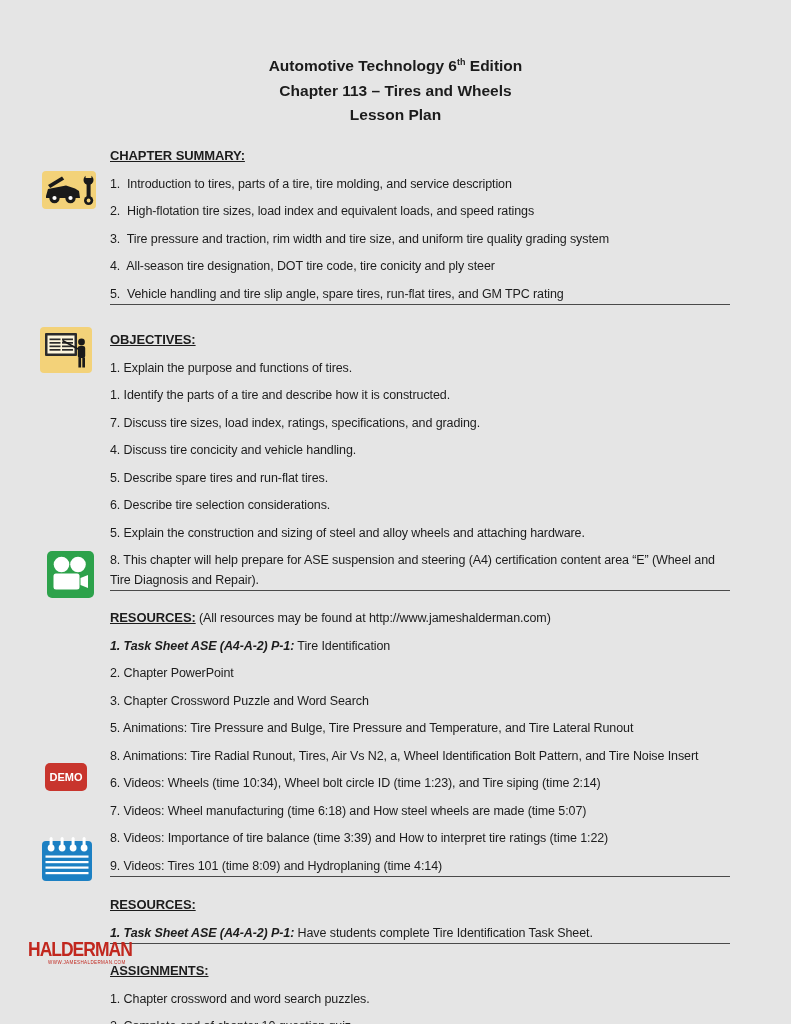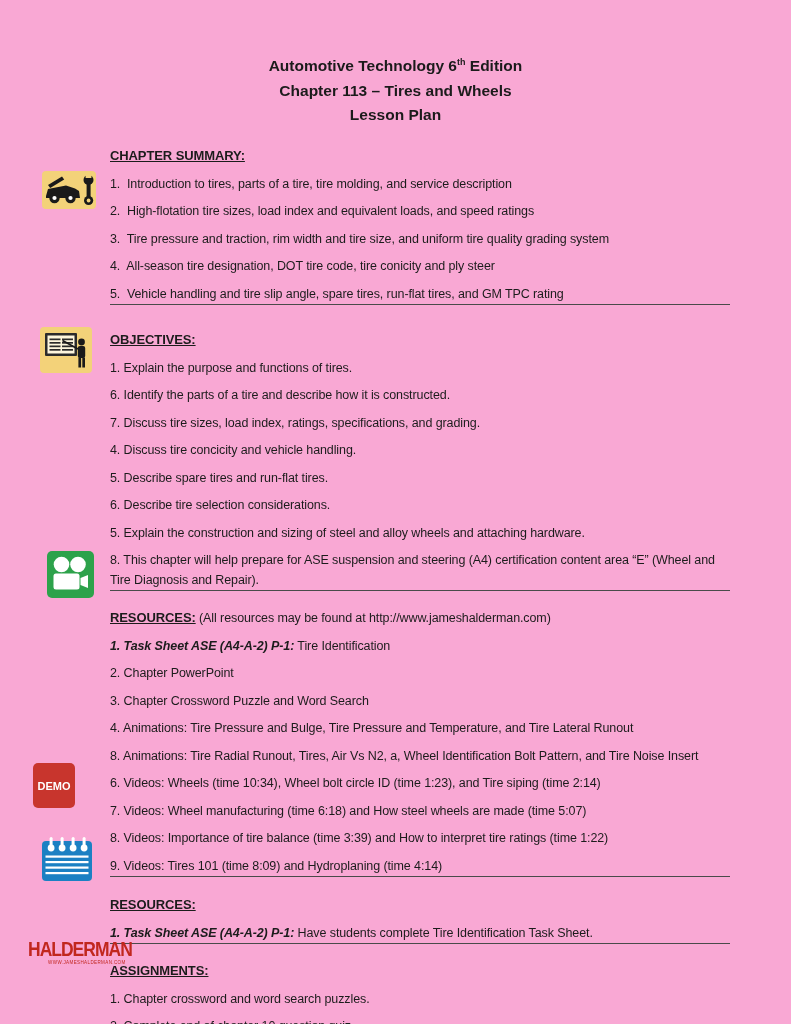--- a/index.html
+++ b/index.html
@@ -1,17 +1,17 @@
 <!DOCTYPE html>
 <html style="--icon_yellow: #f3d279; --icon_green: #2da24b; --icon_red: #c8352d; --icon_blue: #1c80c3; --logo_red: #c1271e; --text: #1c1c1c; --divider_gray: #4a4a4a;"><head>
 <meta charset="utf-8">
 <style>
   html,body { margin:0; padding:0; background:#ffffff; }
   .page {
-    position:relative; width:791px; height:1024px; background:#f9a8d4;
+    position:relative; width:791px; height:1024px; background:#e5e5e5;
     font-family:"Liberation Sans", sans-serif; color:#1c1c1c; overflow:hidden;
   }
   .title-block {
     position:absolute; top:50px; left:0; width:100%;
     text-align:center; font-weight:bold; font-size:15.5px; line-height:24.5px; color:#1b1b1b;
   }
   .title-block sup { font-size:9px; }
   .content {
     position:absolute; left:110px; top:146px; width:622px;
     font-size:12.5px; line-height:19.5px; letter-spacing:-0.1px;
@@ -21,21 +21,21 @@
   .item { white-space:pre-wrap;margin-top:8px; }
   .item b { font-weight:bold;font-style:italic; }
   hr.divider { border:none; border-top:1px solid #4a4a4a; margin:0; width:620px; }
   .m25 { margin-top:25px; } .m17 { margin-top:17px; } .m18 { margin-top:18px; }
   .dm14 { margin-top:14px; } .dm8 { margin-top:8px; } .dm10 { margin-top:10px; } .dm9 { margin-top:9px; }
   .icon { position:absolute; }
   .icon-car { left:42px; top:170px; }
   .icon-board { left:40px; top:327px; }
   .icon-video { left:47px; top:551px; }
   .icon-demo {
-    left:33px; top:763px; width:42px; height:45px; border-radius:5px;
+    left:45px; top:763px; width:42px; height:28px; border-radius:5px;
     background:var(--icon_red,#c8352d); color:#ffffff; font-weight:bold; font-size:11px;
     display:flex; align-items:center; justify-content:center; letter-spacing:0;
   }
   .icon-notepad { left:42px; top:836px; }
   .logo {
     position:absolute; left:28px; top:940px; text-align:center;
     color:var(--logo_red,#c1271e); line-height:1;
   }
   .logo .word { font-weight:bold; font-size:17.5px; letter-spacing:-1px; transform:scaleY(1.12); transform-origin:left top; }
   .logo .tagline { font-size:4.5px; letter-spacing:0.4px; margin-top:3px; text-align:center; padding-left:14px; }
@@ -121,36 +121,36 @@
       <div class="item"><span>2.  High-flotation tire sizes, load index and equivalent loads, and speed ratings</span></div>
       <div class="item"><span>3.  Tire pressure and traction, rim width and tire size, and uniform tire quality grading system</span></div>
       <div class="item"><span>4.  All-season tire designation, DOT tire code, tire conicity and ply steer</span></div>
       <div class="item"><span>5.  Vehicle handling and tire slip angle, spare tires, run-flat tires, and GM TPC rating</span></div>
     </div>
     <hr class="divider dm14">
 
     <div class="sec m25">
       <div><span class="heading">OBJECTIVES:</span></div>
       <div class="item"><span>1. Explain the purpose and functions of tires.</span></div>
-      <div class="item"><span>6. Identify the parts of a tire and describe how it is constructed.</span></div>
+      <div class="item"><span>1. Identify the parts of a tire and describe how it is constructed.</span></div>
       <div class="item"><span>7. Discuss tire sizes, load index, ratings, specifications, and grading.</span></div>
       <div class="item"><span>4. Discuss tire concicity and vehicle handling.</span></div>
       <div class="item"><span>5. Describe spare tires and run-flat tires.</span></div>
       <div class="item"><span>6. Describe tire selection considerations.</span></div>
       <div class="item"><span>5. Explain the construction and sizing of steel and alloy wheels and attaching hardware.</span></div>
       <div class="item"><span>8. This chapter will help prepare for ASE suspension and steering (A4) certification content area “E” (Wheel and Tire Diagnosis and Repair).</span></div>
     </div>
     <hr class="divider dm8">
 
     <div class="sec m17">
       <div><span class="heading">RESOURCES:</span><span class="heading-suffix"> (All resources may be found at http://www.jameshalderman.com)</span></div>
       <div class="item"><b>1. Task Sheet ASE (A4-A-2) P-1:</b><span> Tire Identification</span></div>
       <div class="item"><span>2. Chapter PowerPoint</span></div>
       <div class="item"><span>3. Chapter Crossword Puzzle and Word Search</span></div>
-      <div class="item"><span>4. Animations: Tire Pressure and Bulge, Tire Pressure and Temperature, and Tire Lateral Runout</span></div>
+      <div class="item"><span>5. Animations: Tire Pressure and Bulge, Tire Pressure and Temperature, and Tire Lateral Runout</span></div>
       <div class="item"><span>8. Animations: Tire Radial Runout, Tires, Air Vs N2, a, Wheel Identification Bolt Pattern, and Tire Noise Insert</span></div>
       <div class="item"><span>6. Videos: Wheels (time 10:34), Wheel bolt circle ID (time 1:23), and Tire siping (time 2:14)</span></div>
       <div class="item"><span>7. Videos: Wheel manufacturing (time 6:18) and How steel wheels are made (time 5:07)</span></div>
       <div class="item"><span>8. Videos: Importance of tire balance (time 3:39) and How to interpret tire ratings (time 1:22)</span></div>
       <div class="item"><span>9. Videos: Tires 101 (time 8:09) and Hydroplaning (time 4:14)</span></div>
     </div>
     <hr class="divider dm10">
 
     <div class="sec m18">
       <div><span class="heading">RESOURCES:</span></div>

